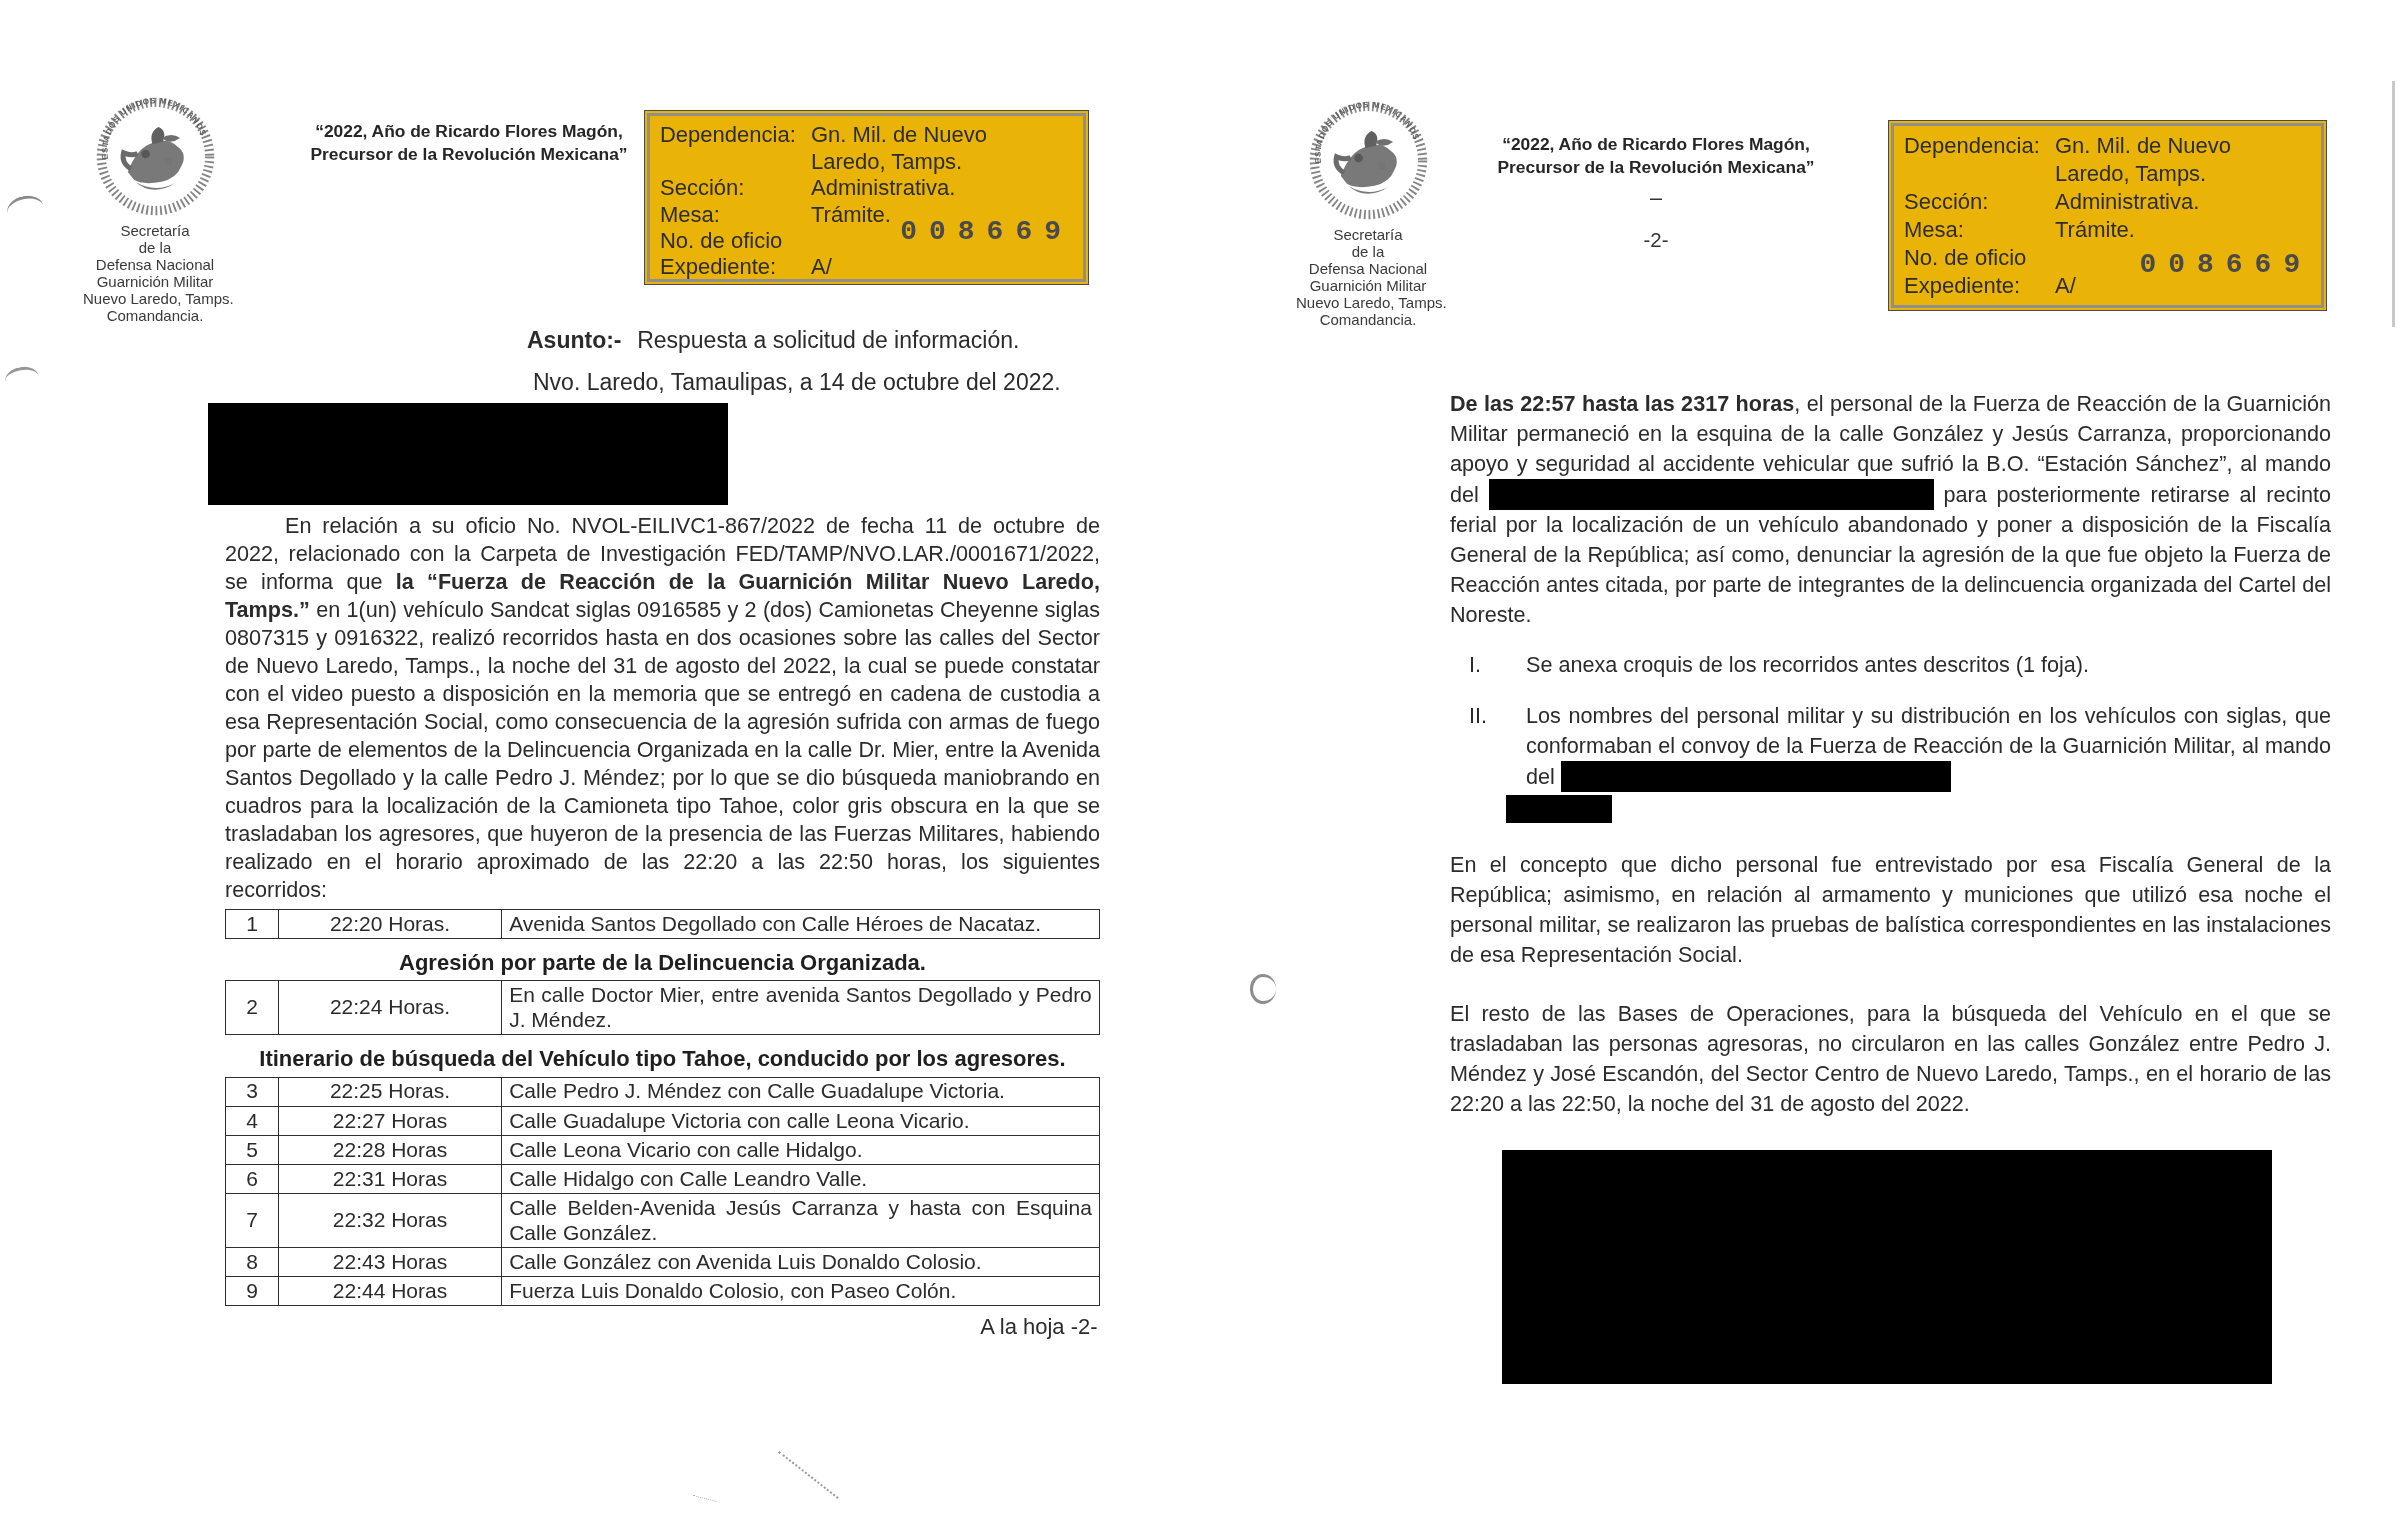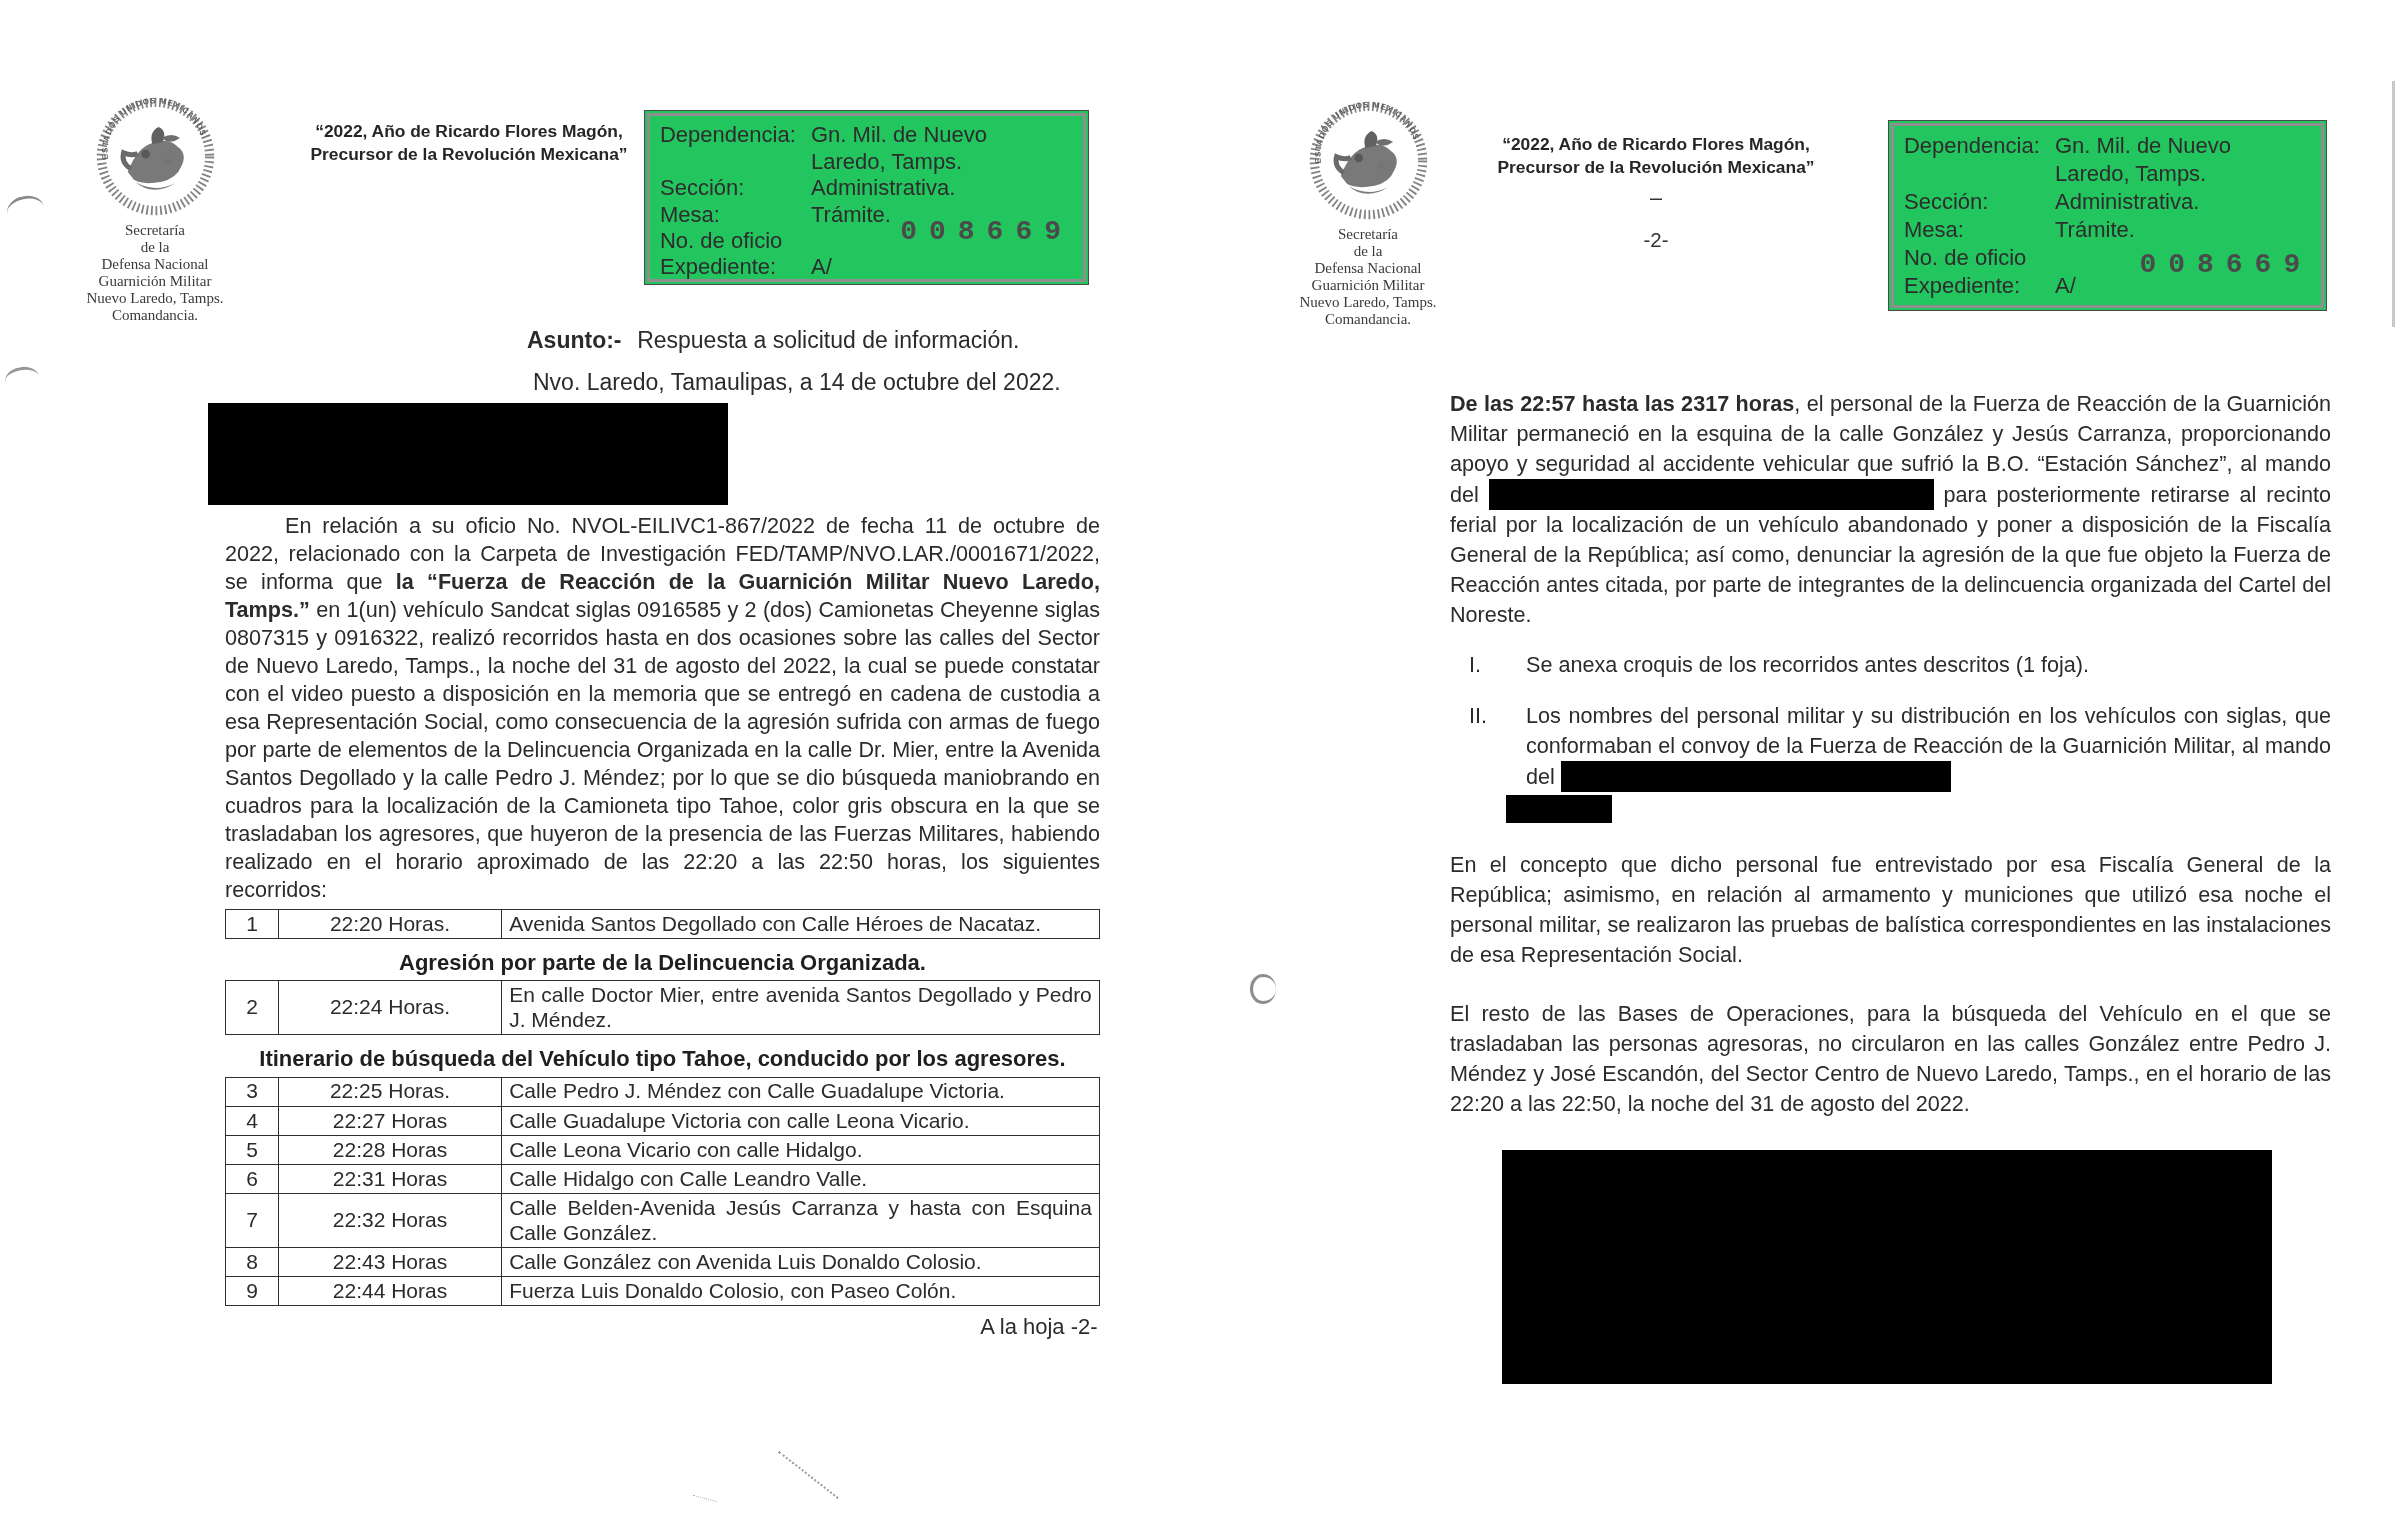--- a/index.html
+++ b/index.html
@@ -11,34 +11,34 @@
   .page { position: absolute; top: 0; height: 100%; width: 1201px; }
   #page1 { left: 0; }
   #page2 { left: 1201px; }
 
   
   .seal-wrap { position: absolute; width: 144px; text-align: center; }
   #page1 .seal-wrap { left: 83px; top: 95px; }
   #page2 .seal-wrap { left: 95px; top: 99px; }
   .seal-svg { width: 123px; height: 123px; display: block; margin: 0 auto; }
   .seal-caption { margin-top: 3.6px; font-size: 15px; line-height: 17px; color: #3a3a3a; }
-  .seal-caption div { white-space: nowrap; font-family: Liberation Serif, serif; }
+  .seal-caption div { white-space: nowrap; }
 
   
   .slogan { position: absolute; text-align: center; font-weight: bold; color: #262626;
             font-size: 17.4px; line-height: 23px; }
   #page1 .slogan { left: 295px; top: 120px; width: 348px; }
   #page2 .slogan { left: 269px; top: 133px; width: 372px; }
   .page-dash { position: absolute; left: 269px; top: 185px; width: 372px; text-align: center;
                font-size: 21.6px; color: #333; }
   .page-number { position: absolute; left: 269px; top: 229px; width: 372px; text-align: center;
                font-size: 20.4px; color: #333; }
 
   
-  .infobox { position: absolute; border: 1.8px solid #4a4a4a; padding: 2.4px; background: #22c55e; }
+  .infobox { position: absolute; border: 1.8px solid #4a4a4a; padding: 2.4px; background: #eab308; }
   #page1 .infobox { left: 644px; top: 110px; width: 445px; height: 175px; }
   #page2 .infobox { left: 687px; top: 120px; width: 439px; height: 191px; }
   .infobox-inner { width: 100%; height: 100%; border: 3.6px solid #8f8f8f;
                    padding: 6px 9.6px; position: relative; font-size: 22px; color: #2d2d2d; }
   #page1 .infobox-inner { line-height: 26.4px; }
   #page2 .infobox-inner { line-height: 28px; }
   .ib-row { display: flex; }
   .ib-label { width: 151px; flex: none; }
   .ib-value { flex: 1; }
   .stamp { position: absolute; font-family: "Liberation Mono", monospace; font-weight: bold;

